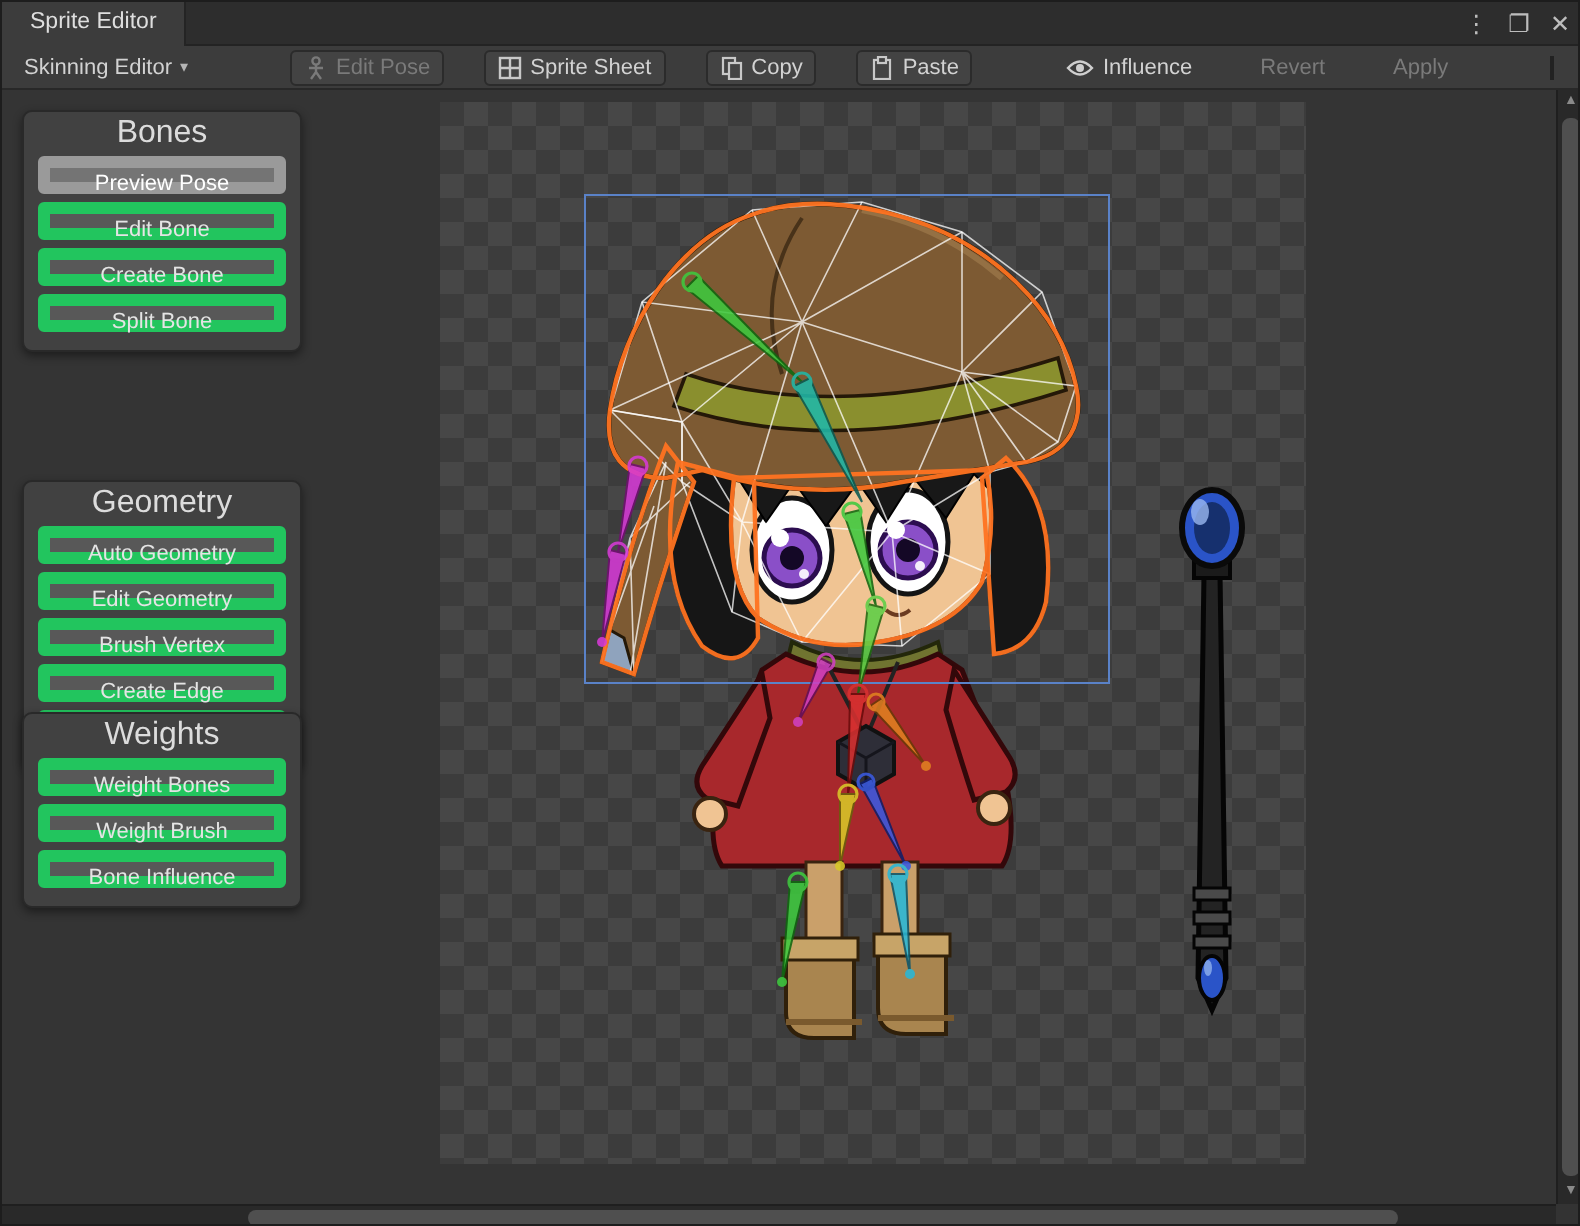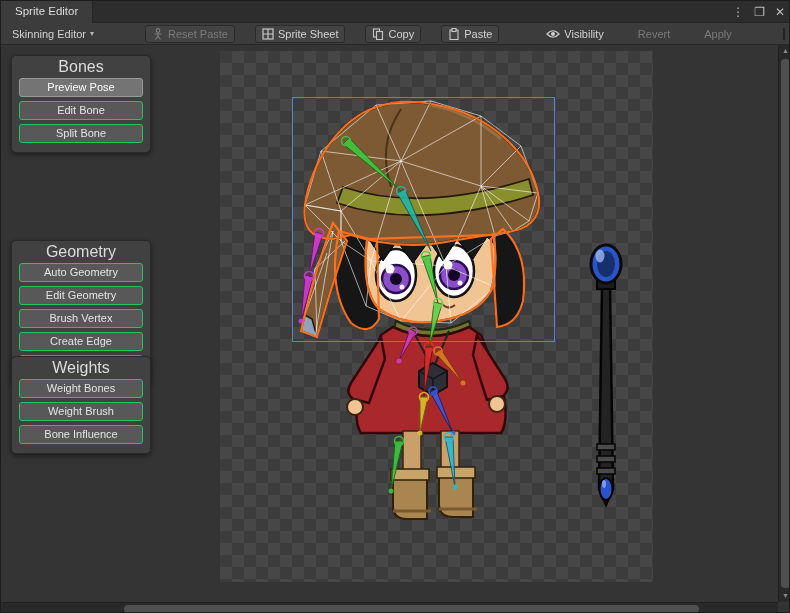--- a/index.html
+++ b/index.html
@@ -33,21 +33,21 @@
   
   .viewport { position:absolute; top:44px; left:0; width:777px; height:557px; background:#343434; overflow:hidden; }
   .checker { position:absolute; left:219px; top:6px; width:433px; height:531px;
              background:repeating-conic-gradient(#474747 0% 25%, #3c3c3c 0% 50%);
              background-size:24px 24px; }
   .selection-rect { position:absolute; left:291px; top:52px; width:263px; height:245px; border:1px solid #5a82c8; }
 
   
   .panel { position:absolute; left:10px; width:140px; background:#414141; border:1px solid #292929; border-radius:5px; box-shadow:0 2px 5px rgba(0,0,0,.45); padding-bottom:5px; z-index:20; }
   .panel h3 { height:22px; line-height:22px; text-align:center; font-size:16px; font-weight:normal; color:#dcdcdc; }
-  .pbtn { display:block; width:124px; height:19px; margin:0 auto 4px auto; background:#585858; border:1px solid #22c55e; border-radius:3px; color:#e4e4e4; font-size:11px; line-height:17px; cursor:default; }
+  .pbtn { display:block; width:124px; height:19px; margin:0 auto 4px auto; background:#585858; border:6px solid #22c55e; border-radius:3px; color:#e4e4e4; font-size:11px; line-height:17px; cursor:default; }
   .pbtn.active { background:#747474; border-color:#9a9a9a; color:#ffffff; }
   #panel-bones { top:10px; }
   #panel-geometry { top:148px;margin-top:47px; }
   #panel-weights { top:311px; }
 
   
   .hscroll { position:absolute; left:0; top:601px; width:777px; height:12px; background:#292929; border-top:1px solid #1f1f1f; }
   .hscroll .thumb { position:absolute; left:123px; top:2px; width:575px; height:8px; background:#4f4f4f; border-radius:4px; }
   .vscroll { position:absolute; left:777px; top:44px; width:13px; height:557px; background:#292929; border-left:1px solid #1f1f1f; }
   .vscroll .thumb { position:absolute; left:2px; top:14px; width:9px; height:529px; background:#4f4f4f; border-radius:4px; }
@@ -76,21 +76,21 @@
     <div class="tbtn flat">
       <span>Skinning Editor</span>
       <span class="dd-arrow">▾</span>
     </div>
     <div class="tsep"></div>
     <div class="tbtn disabled">
       <svg width="12" height="12" viewBox="0 0 12 12">
         <circle cx="6" cy="2.5" r="1.8" fill="none" stroke="#7a7a7a" stroke-width="1.2"></circle>
         <path d="M6 4.5 L6 8 M2.5 6 L9.5 6 M6 8 L3.5 11.5 M6 8 L8.5 11.5" stroke="#7a7a7a" stroke-width="1.2" fill="none"></path>
       </svg>
-      <span>Reset Paste</span>
+      <span>Edit Pose</span>
     </div>
     <div class="tbtn">
       <svg width="12" height="12" viewBox="0 0 12 12">
         <rect x="1" y="1" width="10" height="10" fill="none" stroke="#c8c8c8" stroke-width="1.2"></rect>
         <path d="M6 1 L6 11 M1 6 L11 6" stroke="#c8c8c8" stroke-width="1.2"></path>
       </svg>
       <span>Sprite Sheet</span>
     </div>
     <div class="tbtn">
       <svg width="12" height="12" viewBox="0 0 12 12">
@@ -105,21 +105,21 @@
         <rect x="4" y="0.5" width="4" height="3" fill="#434343" stroke="#c8c8c8" stroke-width="1.1"></rect>
       </svg>
       <span>Paste</span>
     </div>
     <div class="spacer"></div>
     <div class="tbtn flat">
       <svg width="14" height="10" viewBox="0 0 14 10">
         <path d="M1 5 Q7 -1.5 13 5 Q7 11.5 1 5 Z" fill="none" stroke="#cfcfcf" stroke-width="1.2"></path>
         <circle cx="7" cy="5" r="2" fill="#cfcfcf"></circle>
       </svg>
-      <span>Visibility</span>
+      <span>Influence</span>
     </div>
     <div class="tbtn flat disabled">
       <span>Revert</span>
     </div>
     <div class="tbtn flat disabled">
       <span>Apply</span>
     </div>
     <div class="tsep"></div>
     <div class="swatch-icon">
         <i></i>
@@ -285,20 +285,21 @@
           <circle cx="448" cy="392" r="4.5" fill="none" stroke="#28b8d8" stroke-width="1.6"></circle>
           <circle cx="454" cy="442" r="2.5" fill="#28b8d8"></circle>
         </g>
       </g>
     </svg>
 
     <div class="panel" id="panel-bones">
       <h3>Bones</h3>
       <button class="pbtn active">Preview Pose</button>
       <button class="pbtn">Edit Bone</button>
+      <button class="pbtn">Create Bone</button>
       <button class="pbtn">Split Bone</button>
     </div>
 
     <div class="panel" id="panel-geometry">
       <h3>Geometry</h3>
       <button class="pbtn">Auto Geometry</button>
       <button class="pbtn">Edit Geometry</button>
       <button class="pbtn">Brush Vertex</button>
       <button class="pbtn">Create Edge</button>
       <button class="pbtn">Split Edge</button>

